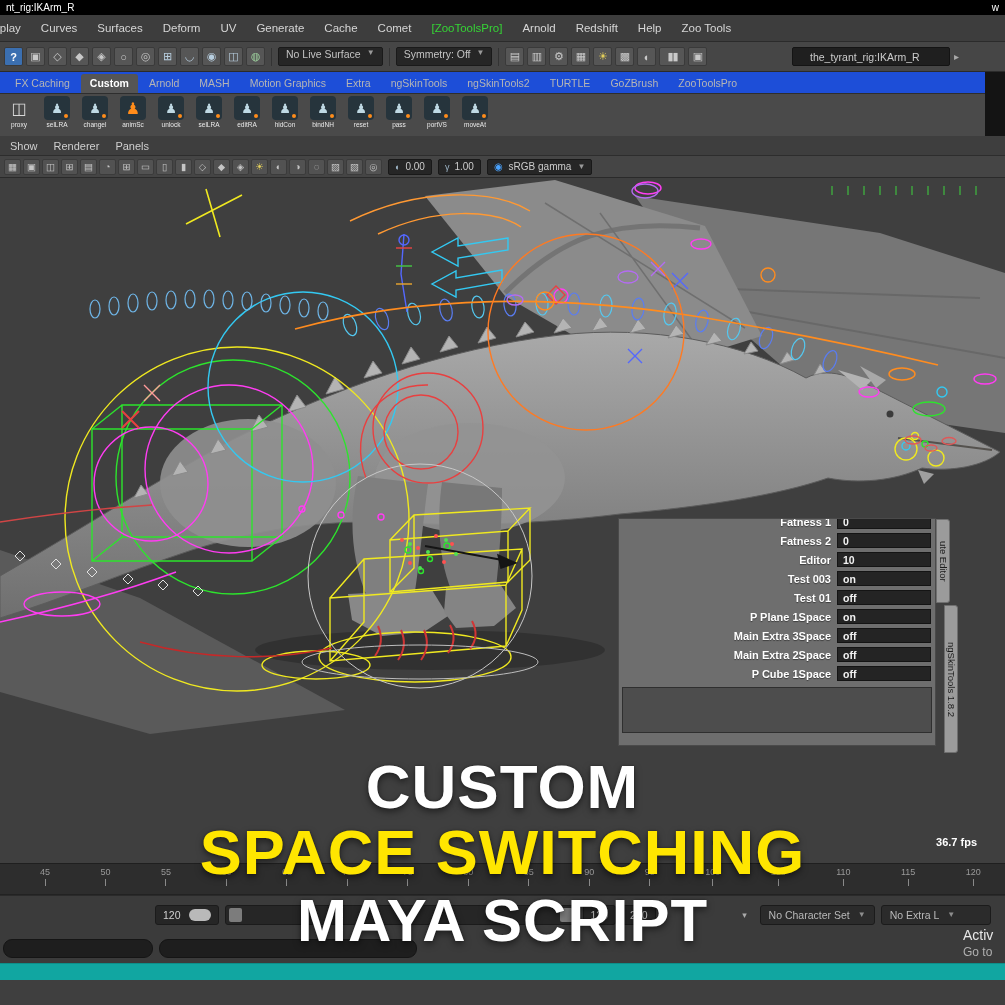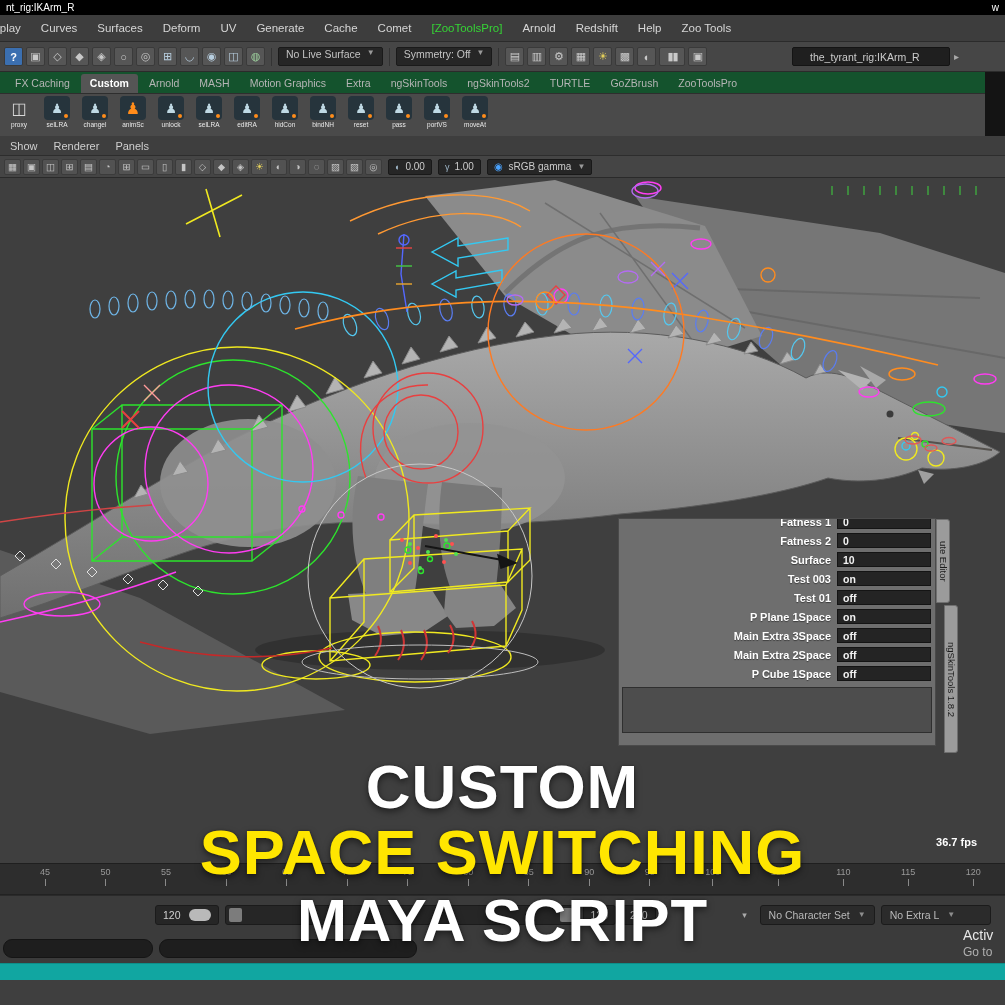--- a/index.html
+++ b/index.html
@@ -27,21 +27,21 @@
   .dropdown { height:19px; background:#262626; border:1px solid #1a1a1a; border-radius:2px;
               color:#c3c3c3; font-size:10.5px; display:flex; align-items:flex-start; gap:6px;
               padding:0 7px; white-space:nowrap; flex:0 0 auto; }
   .dropdown .arr { font-size:8px; color:#9a9a9a; }
   .sel-field { height:19px; width:158px; background:#1f1f1f; border:1px solid #141414; border-radius:2px;
                color:#cccccc; font-size:10.5px; display:flex; align-items:center; padding:0 17px;
                white-space:nowrap; overflow:hidden; }
   .field-group { margin-left:auto; margin-right:42px; display:flex; align-items:center; gap:4px; }
   .expand-arrow { color:#aaa; font-size:10px; }
 
-  .shelf-tabs { height:22px; background:#14532d; border-bottom:1px solid #2e2e2e;
+  .shelf-tabs { height:22px; background:#1d4ed8; border-bottom:1px solid #2e2e2e;
                 display:flex; align-items:flex-end; gap:2px; padding:0 6px; }
   .shelf-tab { padding:3px 9px 4px; font-size:10.5px; color:#b5b5b5; white-space:nowrap; }
   .shelf-tab.active { background:#555; color:#fff; border-radius:3px 3px 0 0; font-weight:bold; }
 
   .shelf-row { height:42px; background:#4a4a4a; display:flex; gap:4px; padding:2px 2px 0; }
   .shelf-btn { width:34px; display:flex; flex-direction:column; align-items:center; flex:0 0 auto; }
   .shelf-btn .ico { width:26px; height:24px; border-radius:4px; display:flex; align-items:center;
                     justify-content:center; font-size:13px; position:relative; }
   .shelf-btn.zoo .ico { background:#26343c; color:#bfd9e4; }
   .shelf-btn.zoo .ico::after { content:""; position:absolute; right:2px; bottom:2px; width:4px; height:4px;
@@ -543,21 +543,21 @@
             <span class="ch-label">Fatness 1</span>
             <span class="ch-value">0</span>
           </div>
 
           <div class="ch-row">
             <span class="ch-label">Fatness 2</span>
             <span class="ch-value">0</span>
           </div>
 
           <div class="ch-row">
-            <span class="ch-label">Surface</span>
+            <span class="ch-label">Editor</span>
             <span class="ch-value">10</span>
           </div>
 
           <div class="ch-row">
             <span class="ch-label">Test 003</span>
             <span class="ch-value">on</span>
           </div>
 
           <div class="ch-row">
             <span class="ch-label">Test 01</span>

